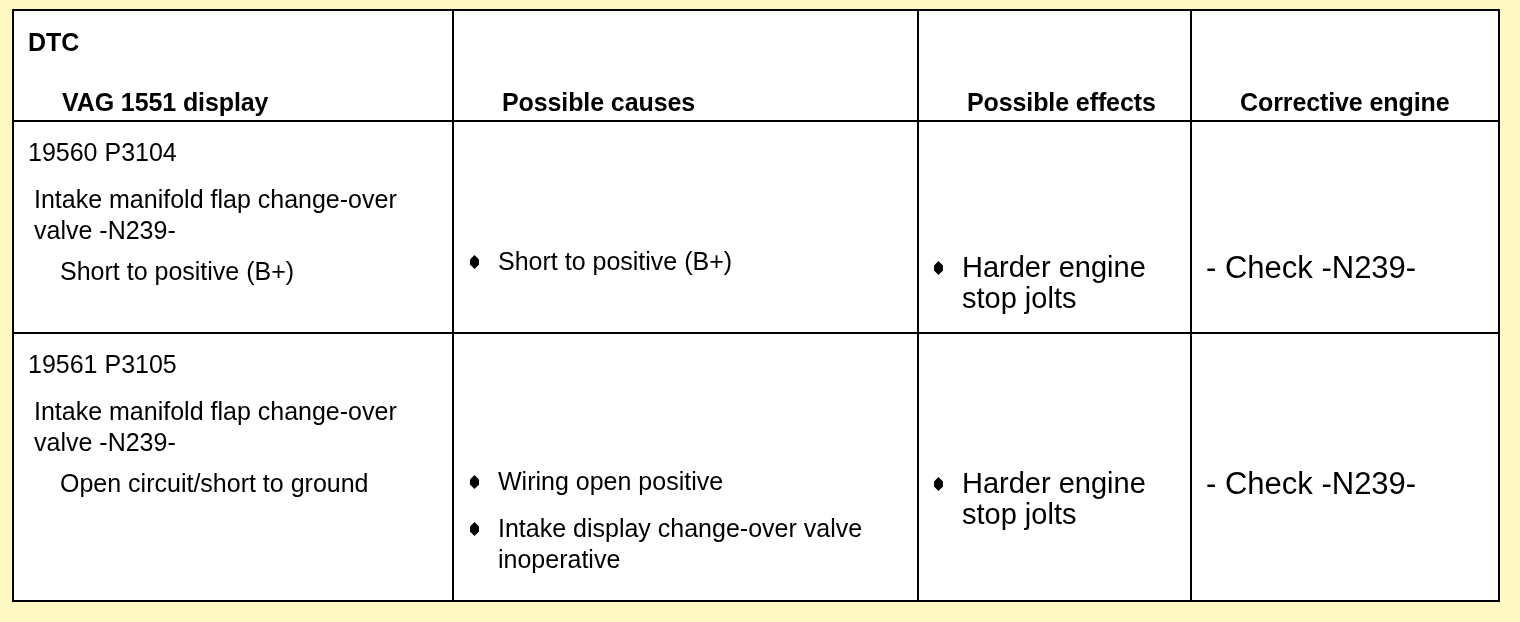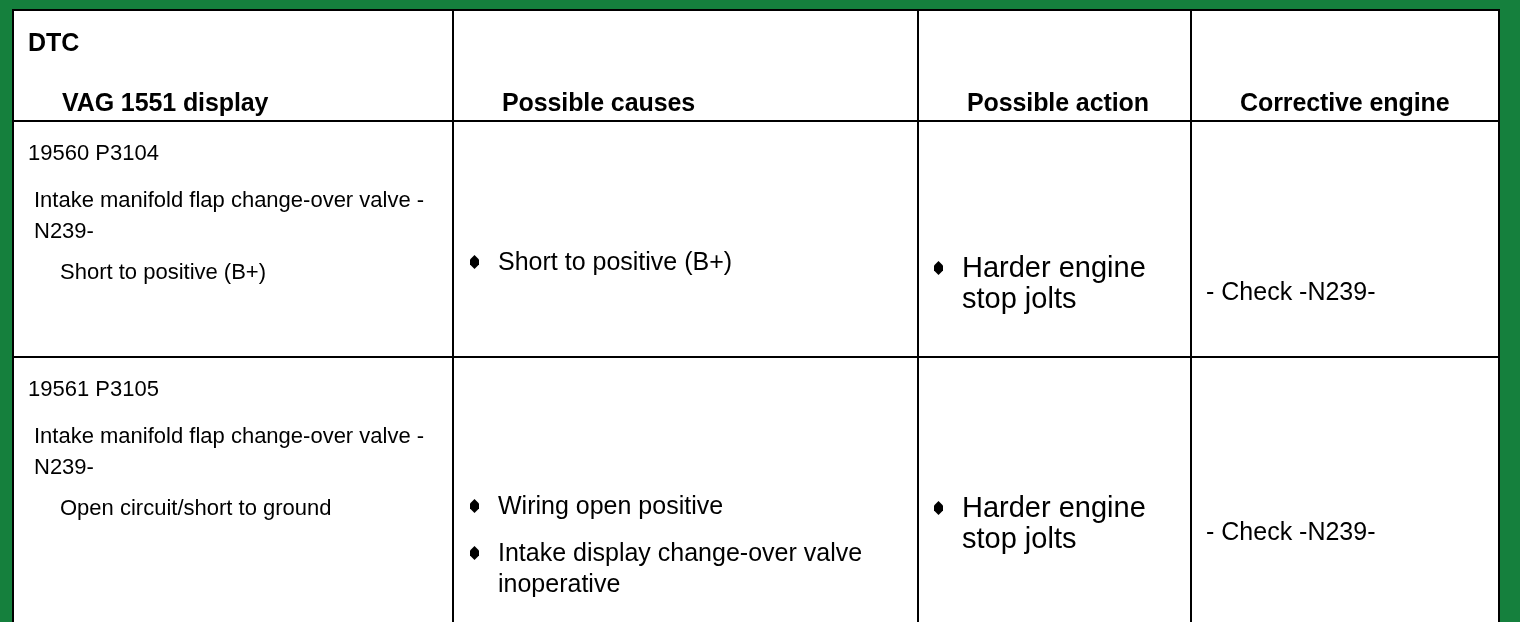--- a/index.html
+++ b/index.html
@@ -12,21 +12,21 @@
     height: 622px;
     font-family: "Liberation Sans", sans-serif;
     color: #000000;
     overflow: hidden;
   }
 
   .sheet {
     position: relative;
     width: 1520px;
     height: 622px;
-    background: #15803d;
+    background: #fef9c3;
     text-decoration: underline;
   }
 
   table.dtc-table {
     position: absolute;
     left: 12px;
     top: 9px;
     width: 1486px;
     border-collapse: collapse;
     table-layout: fixed;
@@ -62,21 +62,21 @@
     white-space: nowrap;
   }
   .hdr-line.top    { top: 17px; }
   .hdr-line.bottom { top: 77px; margin-left: 34px; }
 
   
   .dtc-cell { height: 210px; }
   .dtc-stack {
     position: relative;
     height: 210px;
-    font-size: 22px;
+    font-size: 25px;
     line-height: 31px;
   }
   .dtc-code {
     position: absolute;
     left: 14px;
     top: 15px;
     white-space: nowrap;
   }
   .dtc-desc {
     position: absolute;
@@ -137,23 +137,22 @@
     line-height: 31px;
   }
   .eff-stack .bullet-list { left: 13px; right: 8px; }
   .r1-effects .bullet-list { top: 130px; }
   .r2-effects .bullet-list { top: 134px; }
 
   
   .act-stack {
     position: relative;
     height: 210px;
-    font-size: 25px;
-    line-height: 31px;
-    margin-top: 24px;
+    font-size: 31px;
+    line-height: 31px;
   }
   .act-text {
     position: absolute;
     left: 14px;
     right: 10px;
     white-space: nowrap;
   }
   .r1-action .act-text { top: 130px; }
   .r2-action .act-text { top: 134px; }
 </style>
@@ -179,21 +178,21 @@
             <div class="hdr-line bottom">VAG 1551 display</div>
           </div>
         </td>
         <td class="hdr-cell">
           <div class="hdr-stack">
             <div class="hdr-line bottom">Possible causes</div>
           </div>
         </td>
         <td class="hdr-cell">
           <div class="hdr-stack">
-            <div class="hdr-line bottom">Possible action</div>
+            <div class="hdr-line bottom">Possible effects</div>
           </div>
         </td>
         <td class="hdr-cell">
           <div class="hdr-stack">
             <div class="hdr-line bottom">Corrective engine</div>
           </div>
         </td>
       </tr>
 
       <tr class="row1">

